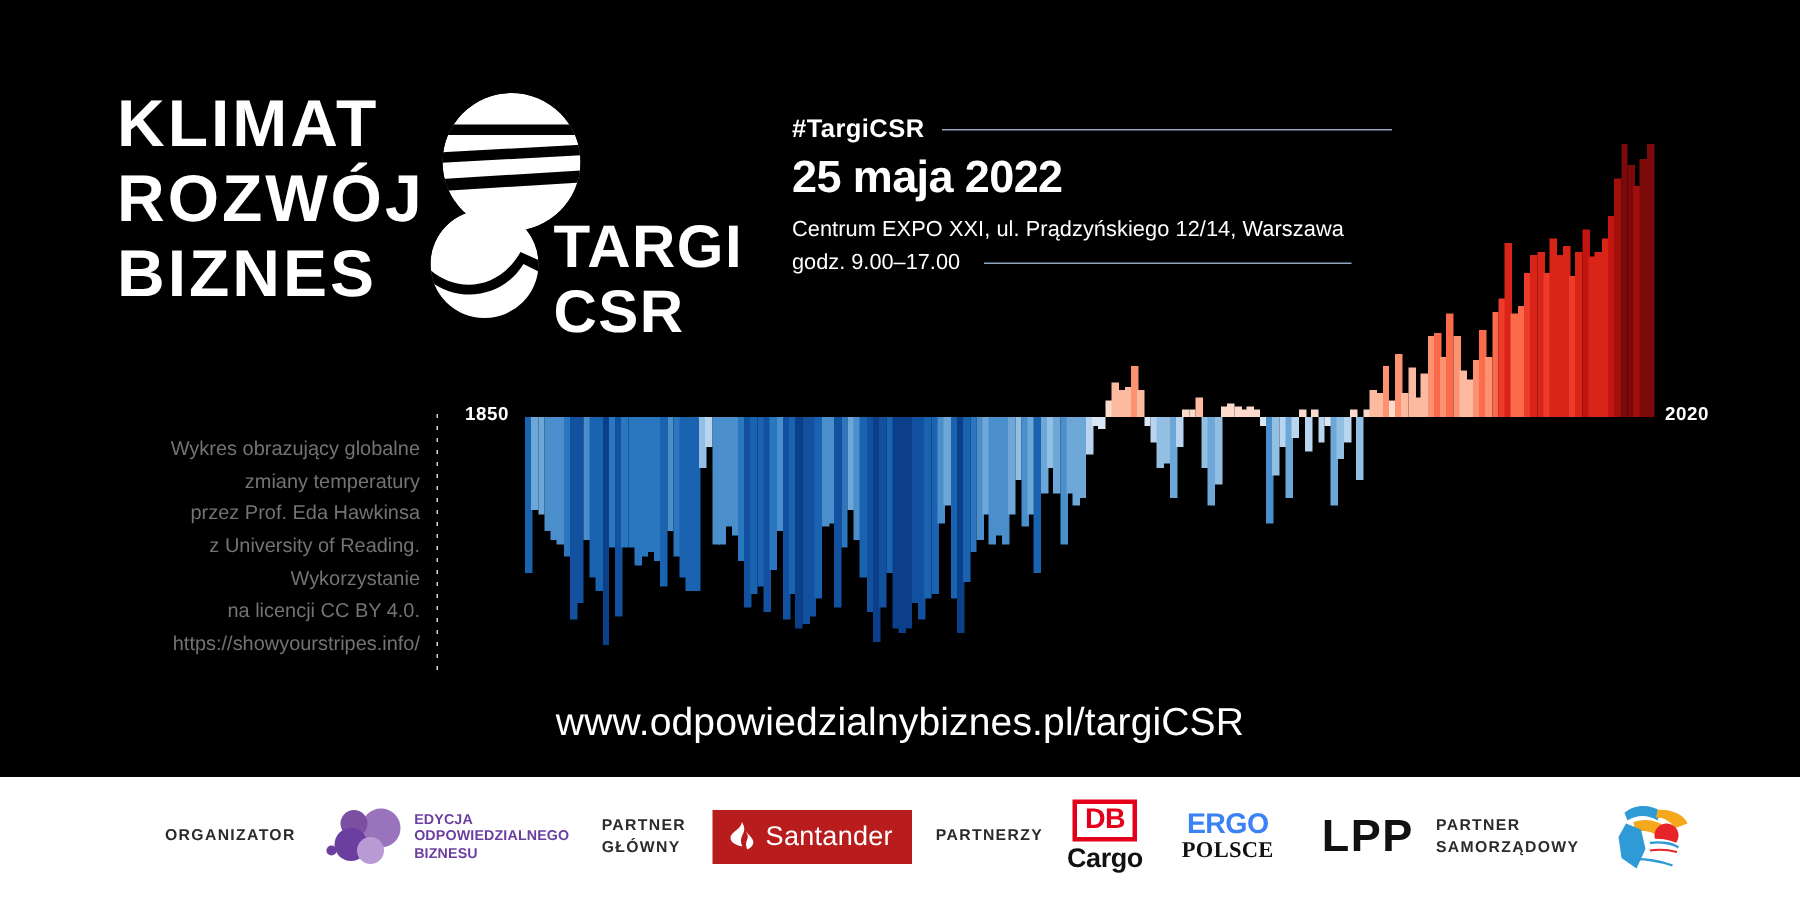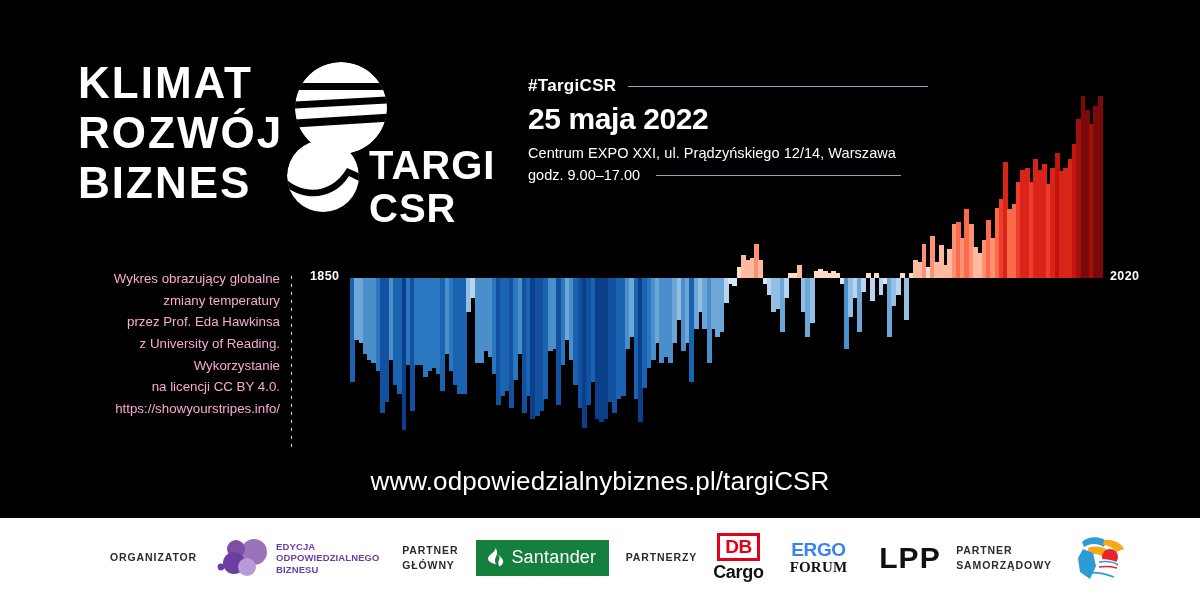--- a/index.html
+++ b/index.html
@@ -38,22 +38,22 @@
   .daterow { display: flex; align-items: baseline; gap: 36px; margin-top: 6px; }
   .bigdate { font-size: 30px; font-weight: 700; letter-spacing: -.4px; white-space: nowrap; }
   .free { font-size: 21px; font-weight: 700; letter-spacing: .6px; white-space: nowrap; }
   .venue { font-size: 14.5px; margin-top: 9px; letter-spacing: .05px; white-space: nowrap; color: #fff; }
   .timerow { display: flex; align-items: center; gap: 16px; margin-top: 6px; }
   .time { font-size: 14.5px; white-space: nowrap; }
   .rule2 { width: 245px; height: 1px; background: #8fa6bd; }
 
   
   .caption {
-    position: absolute; left: 58px; top: 268px; width: 222px;
-    text-align: right; font-size: 13.3px; line-height: 1.63; color: #f9a8d4;
+    position: absolute; left: 58px; top: 288px; width: 222px;
+    text-align: right; font-size: 13.3px; line-height: 1.63; color: #737373;
   }
   .caption div { white-space: nowrap; }
   .dotline {
     position: absolute; left: 291px; top: 276px; width: 1px; height: 172px;
     background-image: linear-gradient(to bottom, #cfd6de 0 3px, transparent 3px 8px);
     background-size: 1px 8px;
   }
 
   
   .chart { position: absolute; left: 350px; top: 62px; width: 752px; height: 400px; }
@@ -76,21 +76,21 @@
   }
   .slabel { font-size: 10.5px; font-weight: 700; letter-spacing: .9px;
             color: #2b2b2b; line-height: 1.45; text-transform: uppercase; }
 
   
   .fob { display: flex; align-items: center; margin-left: 16px; }
   .fob-marks { position: relative; width: 62px; height: 40px; }
   .fob-text { font-size: 9.5px; font-weight: 700; color: #6b3fa0; line-height: 1.22; letter-spacing: .1px; margin-left: 1px;}
 
   
-  .santander { margin-left: 18px; background: #15803d; color: #fff;
+  .santander { margin-left: 18px; background: #b91c1c; color: #fff;
     padding: 7px 13px 8px 11px; display: flex; align-items: center; gap: 7px; }
   .flame { width: 17px; height: 19px; }
   .santander span { font-size: 18px; letter-spacing: .2px; }
 
   
   .dbcargo { margin-left: 16px; text-align: center; }
   .db-box { display: inline-block; border: 3px solid #e2001a; color: #e2001a;
     font-size: 19px; font-weight: 700; letter-spacing: -.5px; padding: 0px 5px 1px; line-height: 1.12; }
   .cargo { font-size: 18px; font-weight: 700; color: #111; margin-top: 1px; letter-spacing: -.3px;}
 
@@ -399,21 +399,21 @@
     <div class="spacer-b"></div>
 
     <div class="slabel">PARTNERZY</div>
     <div class="dbcargo">
       <div class="db-box">DB</div>
       <div class="cargo">Cargo</div>
     </div>
 
     <div class="ergo">
       <div class="ergo-top">ERGO</div>
-      <div class="ergo-bot">FORUM</div>
+      <div class="ergo-bot">POLSCE</div>
     </div>
 
     <div class="lpp">LPP</div>
 
     <div class="spacer-c"></div>
 
     <div class="slabel">
       <div>PARTNER</div>
       <div>SAMORZĄDOWY</div>
     </div>

